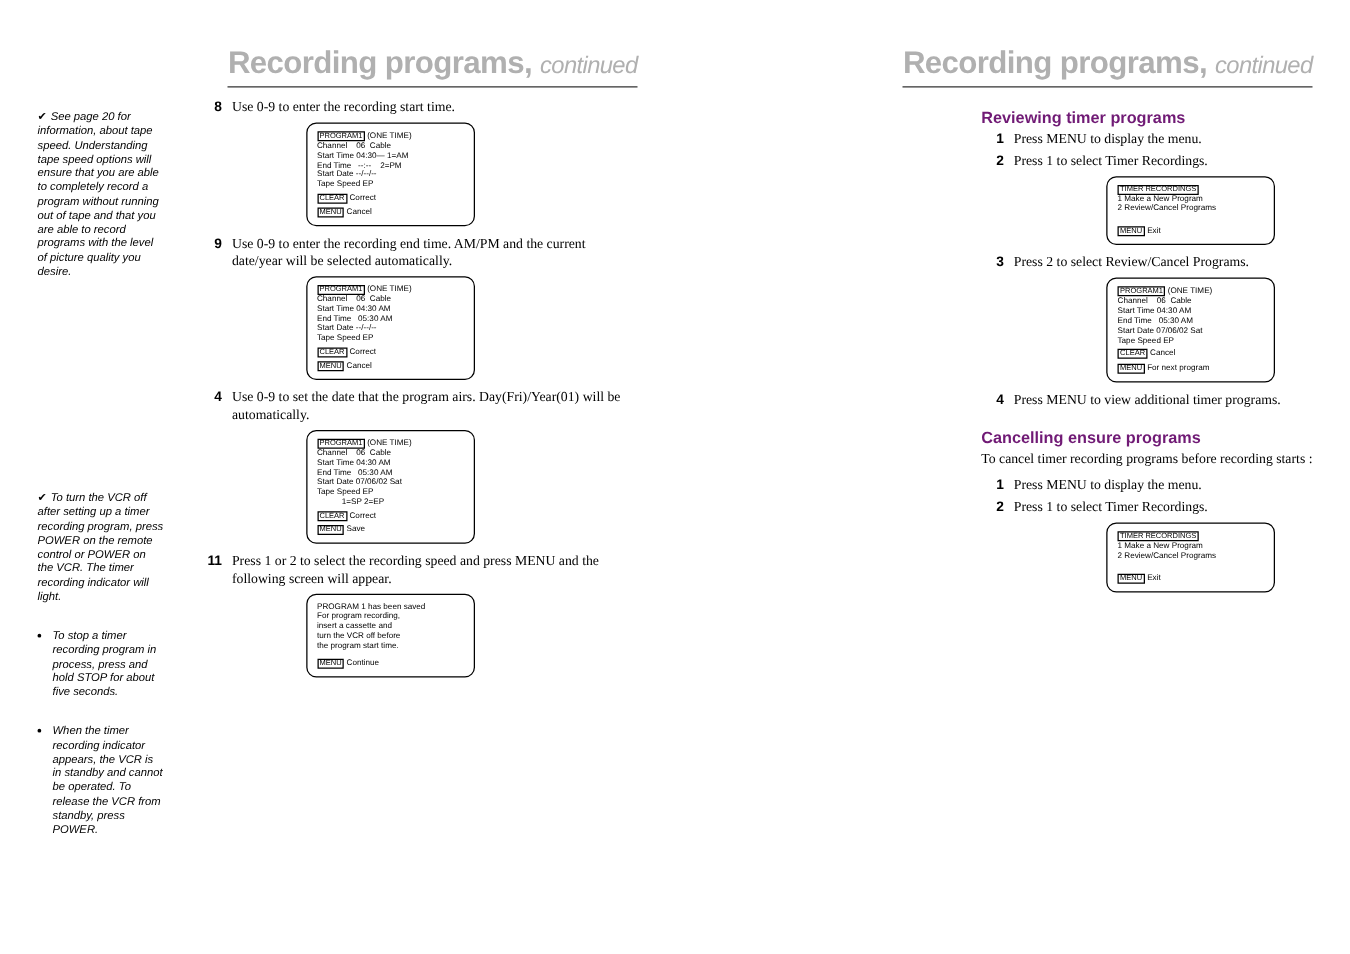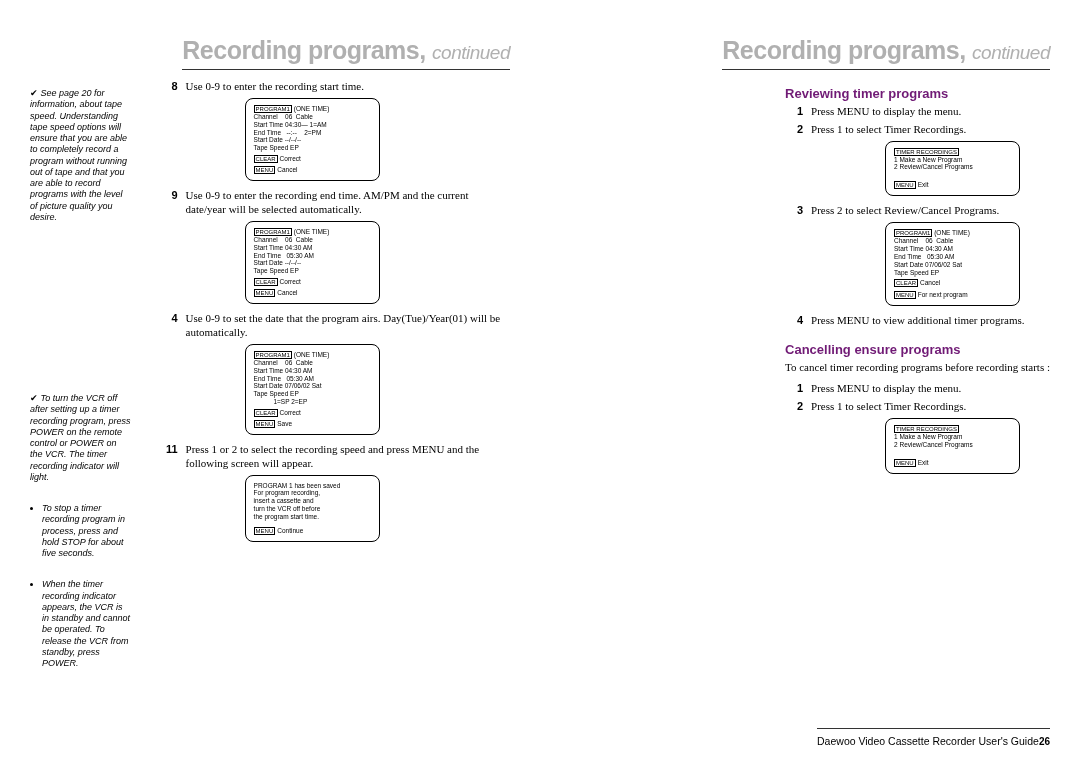--- a/index.html
+++ b/index.html
@@ -194,21 +194,21 @@
         <div class="row">Start Time 04:30 AM</div>
         <div class="row">End Time   05:30 AM</div>
         <div class="row">Start Date --/--/--</div>
         <div class="row">Tape Speed EP</div>
         <div class="ftr"><span class="boxed">CLEAR</span><span>Correct</span></div>
         <div class="ftr"><span class="boxed">MENU</span><span>Cancel</span></div>
       </div>
 
       <div class="step">
         <div class="num">4</div>
-        <div class="text">Use 0-9 to set the date that the program airs. Day(Tue)/Year(01) will be automatically.</div>
+        <div class="text">Use 0-9 to set the date that the program airs. Day(Fri)/Year(01) will be automatically.</div>
       </div>
       <div class="screen">
         <div class="hd"><span class="boxed">PROGRAM1</span><span> (ONE TIME)</span></div>
         <div class="row">Channel    06  Cable</div>
         <div class="row">Start Time 04:30 AM</div>
         <div class="row">End Time   05:30 AM</div>
         <div class="row">Start Date 07/06/02 Sat</div>
         <div class="row">Tape Speed EP</div>
         <div class="row">           1=SP 2=EP</div>
         <div class="ftr"><span class="boxed">CLEAR</span><span>Correct</span></div>
@@ -296,17 +296,13 @@
       </div>
       <div class="screen">
         <div class="hd"><span class="boxed">TIMER RECORDINGS</span></div>
         <div class="row">1 Make a New Program</div>
         <div class="row">2 Review/Cancel Programs</div>
         <div class="ftr" style="margin-top:10px"><span class="boxed">MENU</span><span>Exit</span></div>
       </div>
 
     </div>
   </div>
-  <div class="footer right">
-    <div class="guide">Daewoo Video Cassette Recorder User's Guide</div>
-    <div class="pg">26</div>
-  </div>
 </div>
 
 </body></html>

